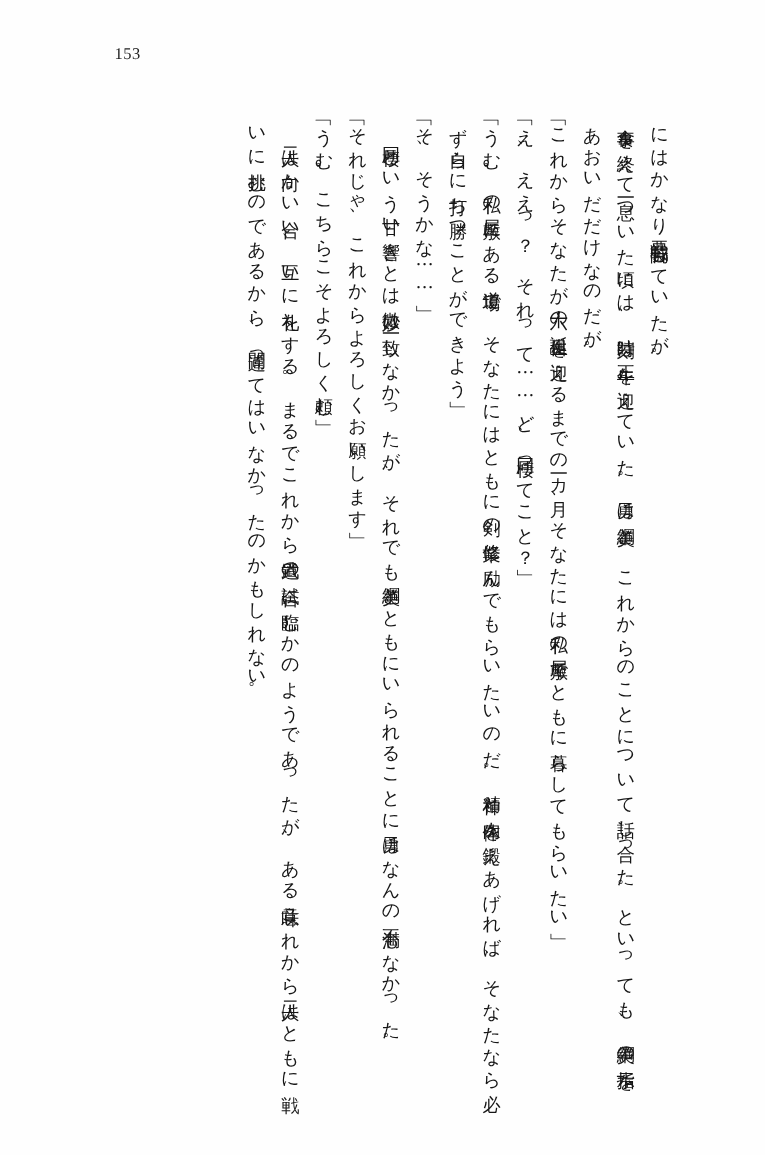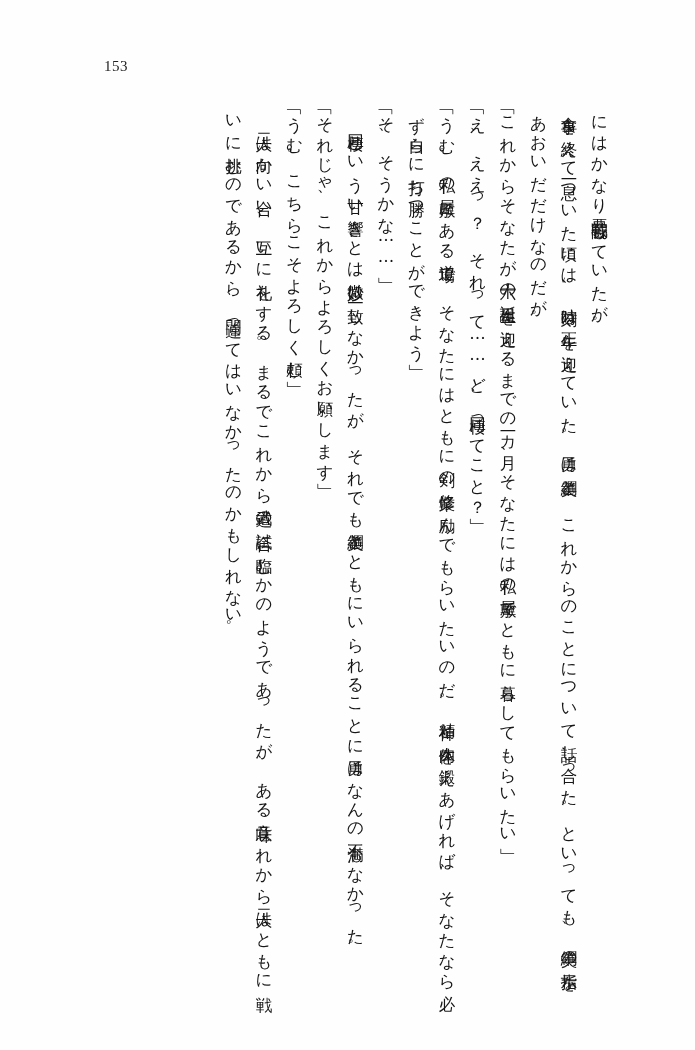--- a/index.html
+++ b/index.html
@@ -11,21 +11,21 @@
     position: relative;
     width: 695px;
     height: 1050px;
     background: #fefefe;
     overflow: hidden;
     font-family: "Liberation Serif", "DejaVu Serif", serif;
     color: #1a1a1a;
   }
   .page-number {
     position: absolute;
-    top: 58px;
+    top: 42px;
     left: 104px;
     font-size: 15px;
     letter-spacing: 0.5px;
     color: #222;
     font-family: "Liberation Serif", "DejaVu Serif", serif;
   }
   .body-text {
     position: absolute;
     top: 104px;
     left: 96px;

